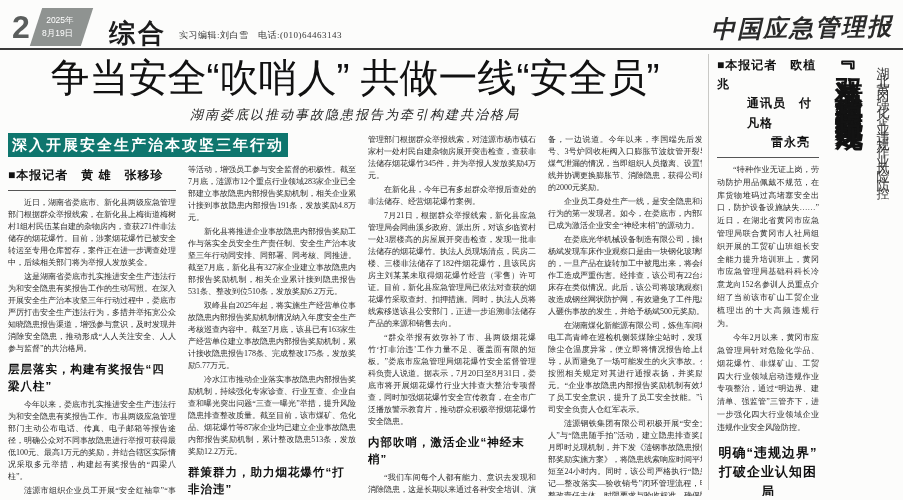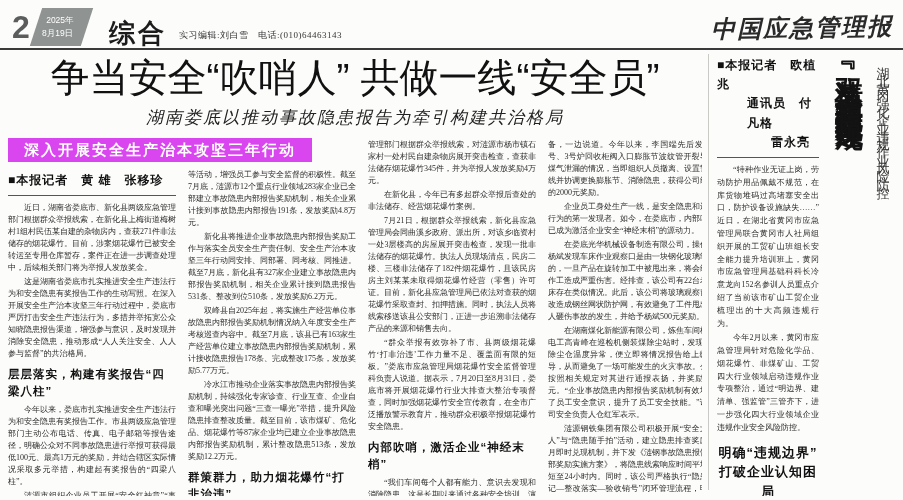--- a/index.html
+++ b/index.html
@@ -22,27 +22,27 @@
   .editor-line{font-size:9px;color:#333;margin-bottom:4px;letter-spacing:0.5px;font-family:Liberation Serif, serif;}
   .masthead{margin-left:auto;font-family:"DejaVu Serif","Liberation Serif",serif;
         font-style:italic;font-weight:bold;font-size:24px;color:#2a2a2a;
         letter-spacing:2px;transform:rotate(-1deg);margin-bottom:2px;}
   
   .content{display:flex;height:446px;padding:0 6px 0 8px;box-sizing:border-box;}
   .main-art{width:694px;flex:none;display:flex;flex-direction:column;}
   .main-art h1{font-family:"Liberation Sans","DejaVu Sans",sans-serif;font-size:39px;
         font-weight:400;color:#111;text-align:center;margin:6px 0 2px 0;line-height:1.15;
         letter-spacing:0px;white-space:nowrap;}
-  .main-art h2{font-size:17px;font-weight:normal;font-style:italic;color:#222;
+  .main-art h2{font-size:13px;font-weight:normal;font-style:italic;color:#222;
         text-align:center;margin:3px 0 7px 0;letter-spacing:2px;}
   .cols{display:flex;gap:12px;flex:1;overflow:hidden;}
   .left-pair{width:348px;flex:none;display:flex;flex-direction:column;}
-  .banner{background:#d946ef;color:#fff;font-family:"Liberation Sans","DejaVu Sans",sans-serif;
+  .banner{background:#0f766e;color:#fff;font-family:"Liberation Sans","DejaVu Sans",sans-serif;
         font-weight:bold;font-size:15px;letter-spacing:2px;line-height:24px;height:24px;
-        padding:0 16px;margin:2px 14px 7px 0;width:fit-content;white-space:nowrap;}
+        padding:0 4px;margin:2px 14px 7px 0;width:fit-content;white-space:nowrap;}
   .pair-cols{display:flex;gap:12px;flex:1;overflow:hidden;justify-content:space-between;}
   .col{width:168px;flex:none;overflow:hidden;text-align:justify;}
   .col-tall{padding-top:3px;}
   .body-p{font-size:8px;line-height:12px;margin:0 0 2px 0;text-indent:2em;color:#2b2b2b;}
   .body-p.no-indent{text-indent:0;}
   .col-subhead{font-family:"Liberation Sans","DejaVu Sans",sans-serif;font-size:11.5px;
         font-weight:bold;color:#111;line-height:1.45;margin:6px 0 5px 0;text-align:left;
         letter-spacing:1px;}
   .byline{font-family:"Liberation Sans","DejaVu Sans",sans-serif;font-size:12px;font-weight:bold;
         color:#111;border-bottom:1px solid #555;padding:2px 0 5px 0;margin-bottom:6px;

